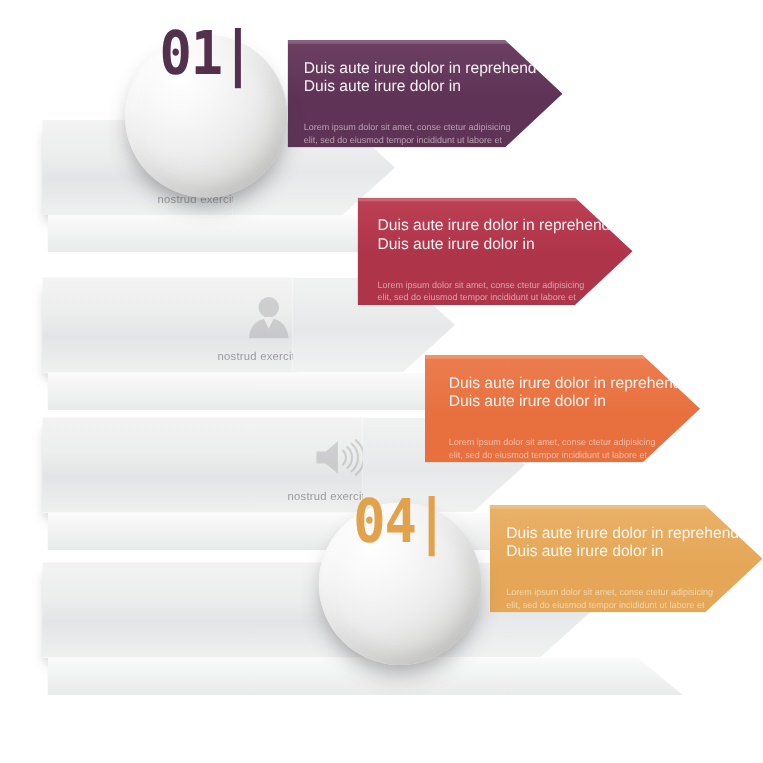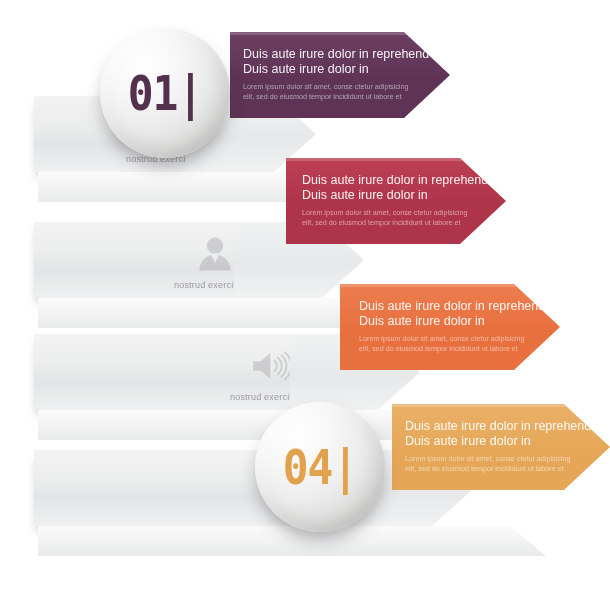--- a/index.html
+++ b/index.html
@@ -89,21 +89,21 @@
     position: absolute;
     top: 15px;
   }
   .banner-title {
     font-size: 12.5px;
     line-height: 15px;
     color: rgba(255,255,255,.93);
     white-space: nowrap;
   }
   .banner-sub {
-    margin-top: 5px;
+    margin-top: 20px;
     font-size: 7.2px;
     line-height: 9.5px;
     color: rgba(255,255,255,.52);
     white-space: nowrap;
   }
 
   
   .banner-inner::before {
     content: "";
     position: absolute;
@@ -124,21 +124,20 @@
         #f7f7f7 26%,
         #ededed 48%,
         #dededd 70%,
         #c9c8c7 88%,
         #b9b8b7 100%);
     box-shadow:
       0 10px 18px -4px rgba(60,60,65,.45),
       inset -6px -8px 16px rgba(150,150,150,.30),
       inset 4px 5px 12px rgba(255,255,255,.85);
     display: flex;
-    align-items: center;
     justify-content: center;
   }
   .sphere-num {
     font-family: "DejaVu Sans Mono", monospace;
     font-size: 43px;
     font-weight: 700;
     letter-spacing: -1px;
     line-height: 1;
     transform: scaleY(1.12);
   }

